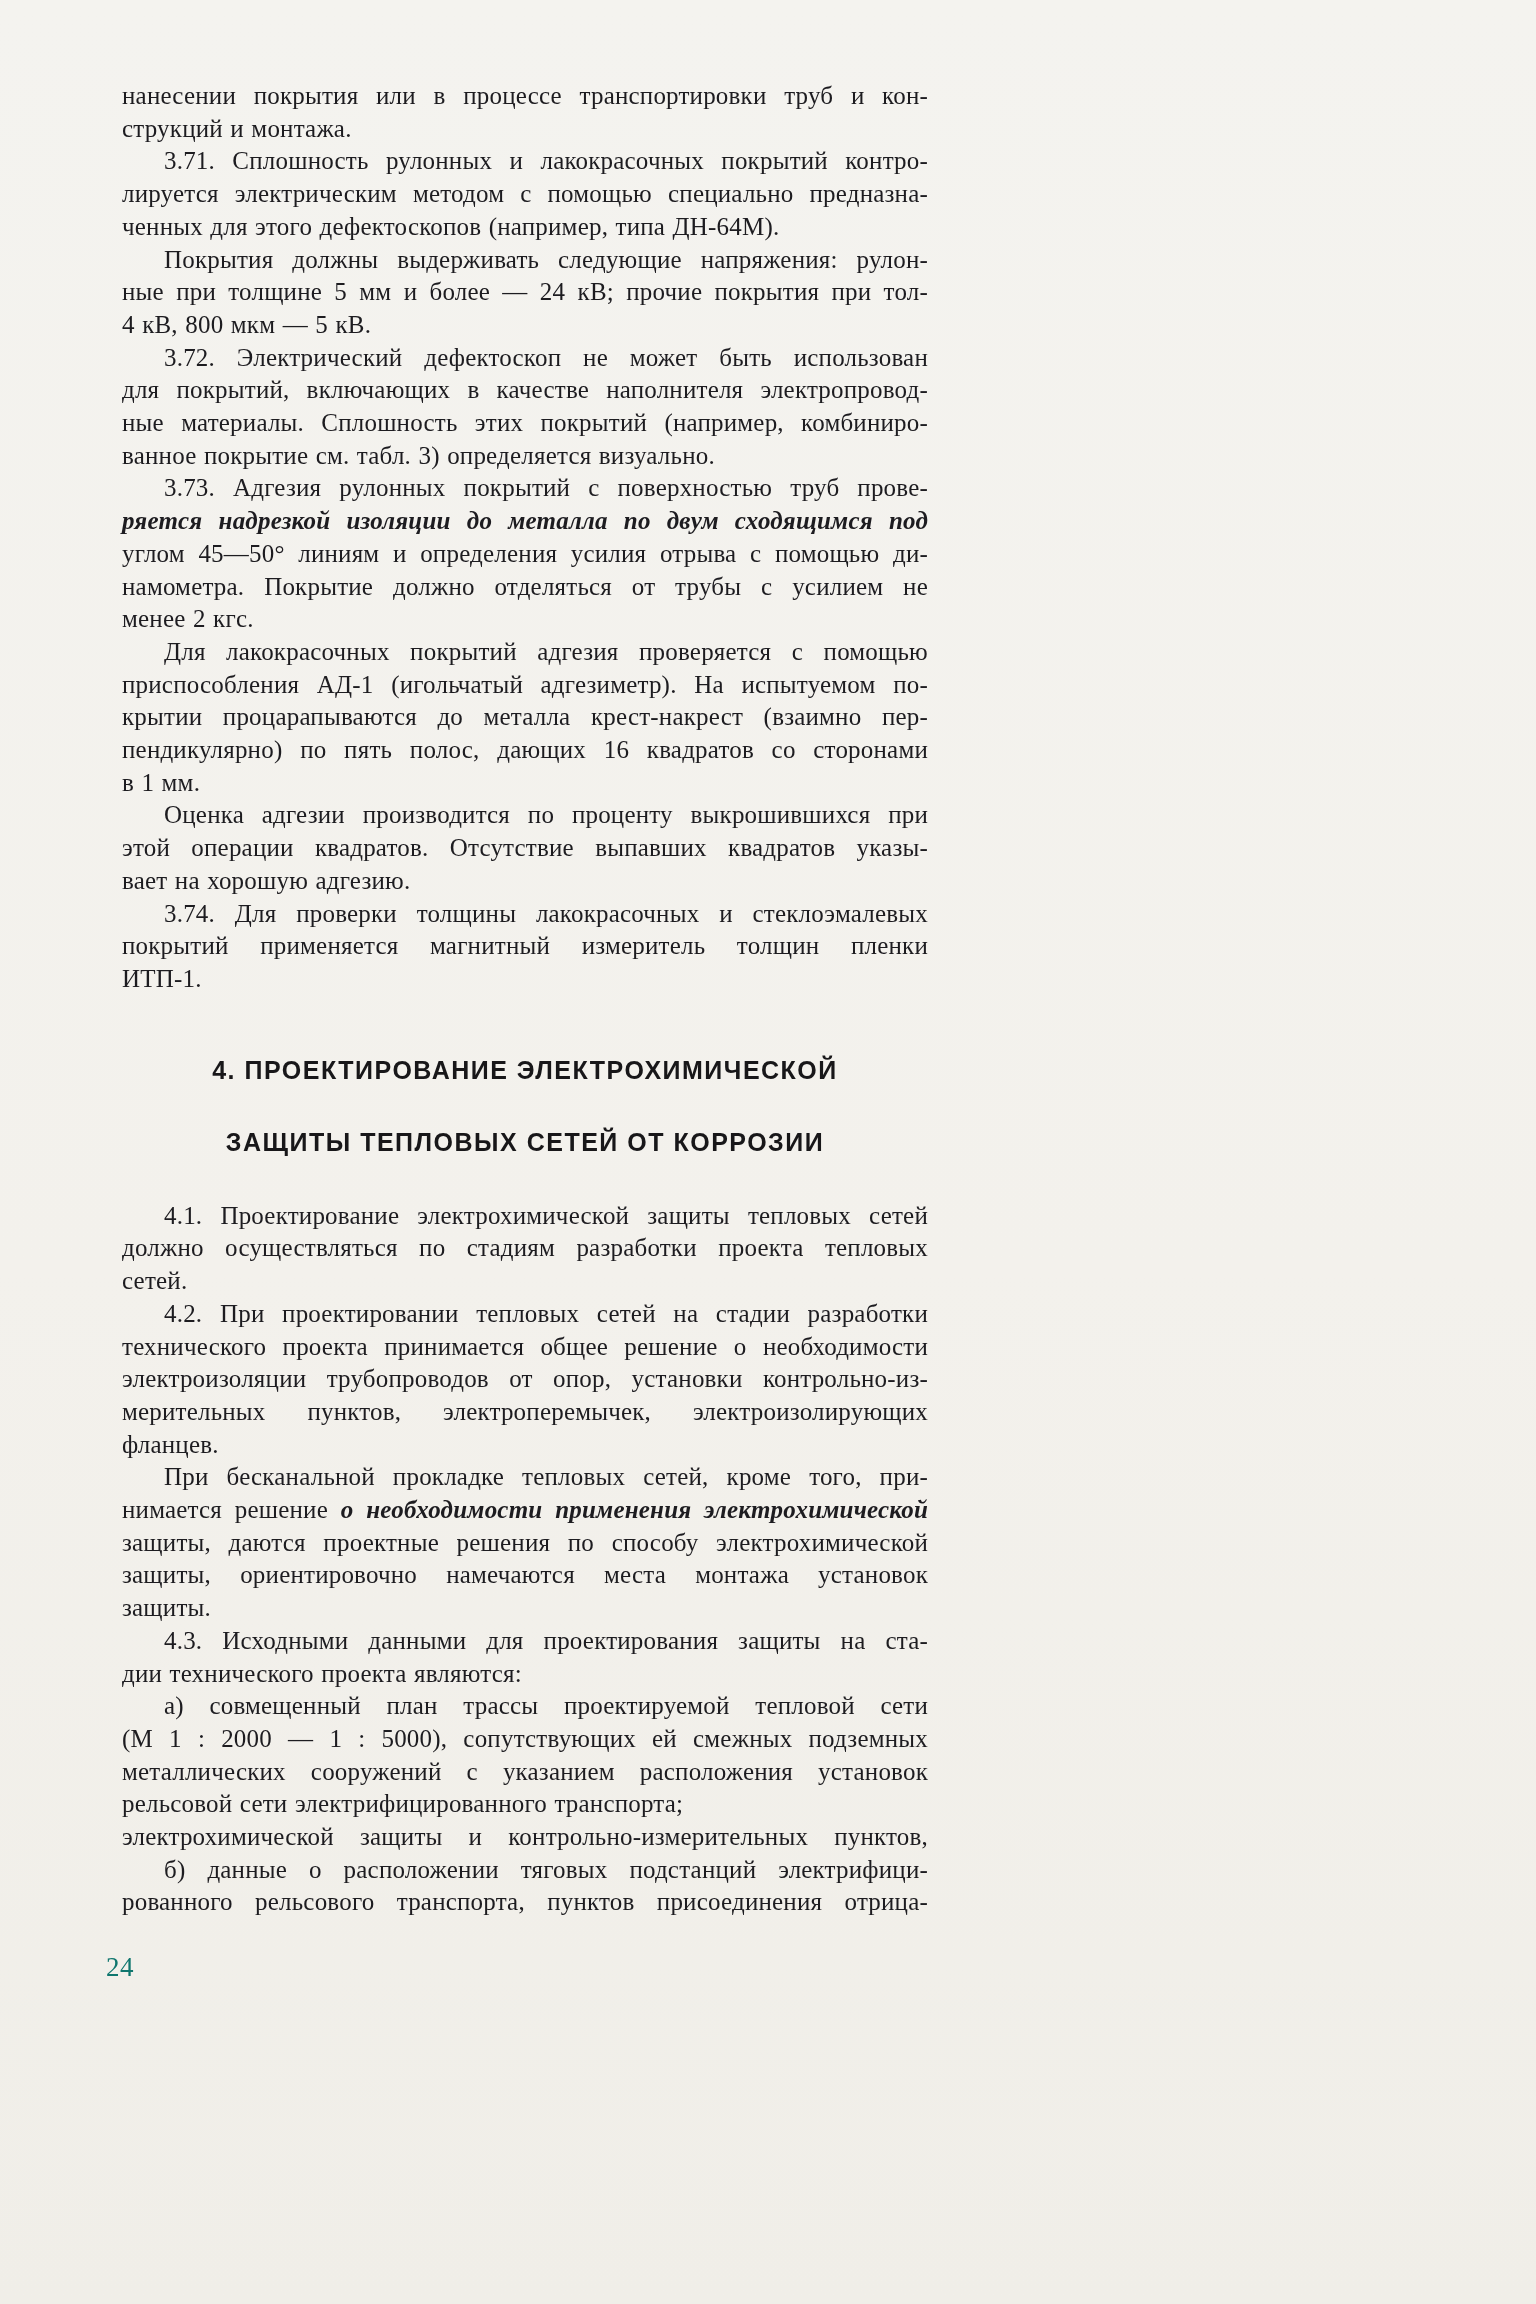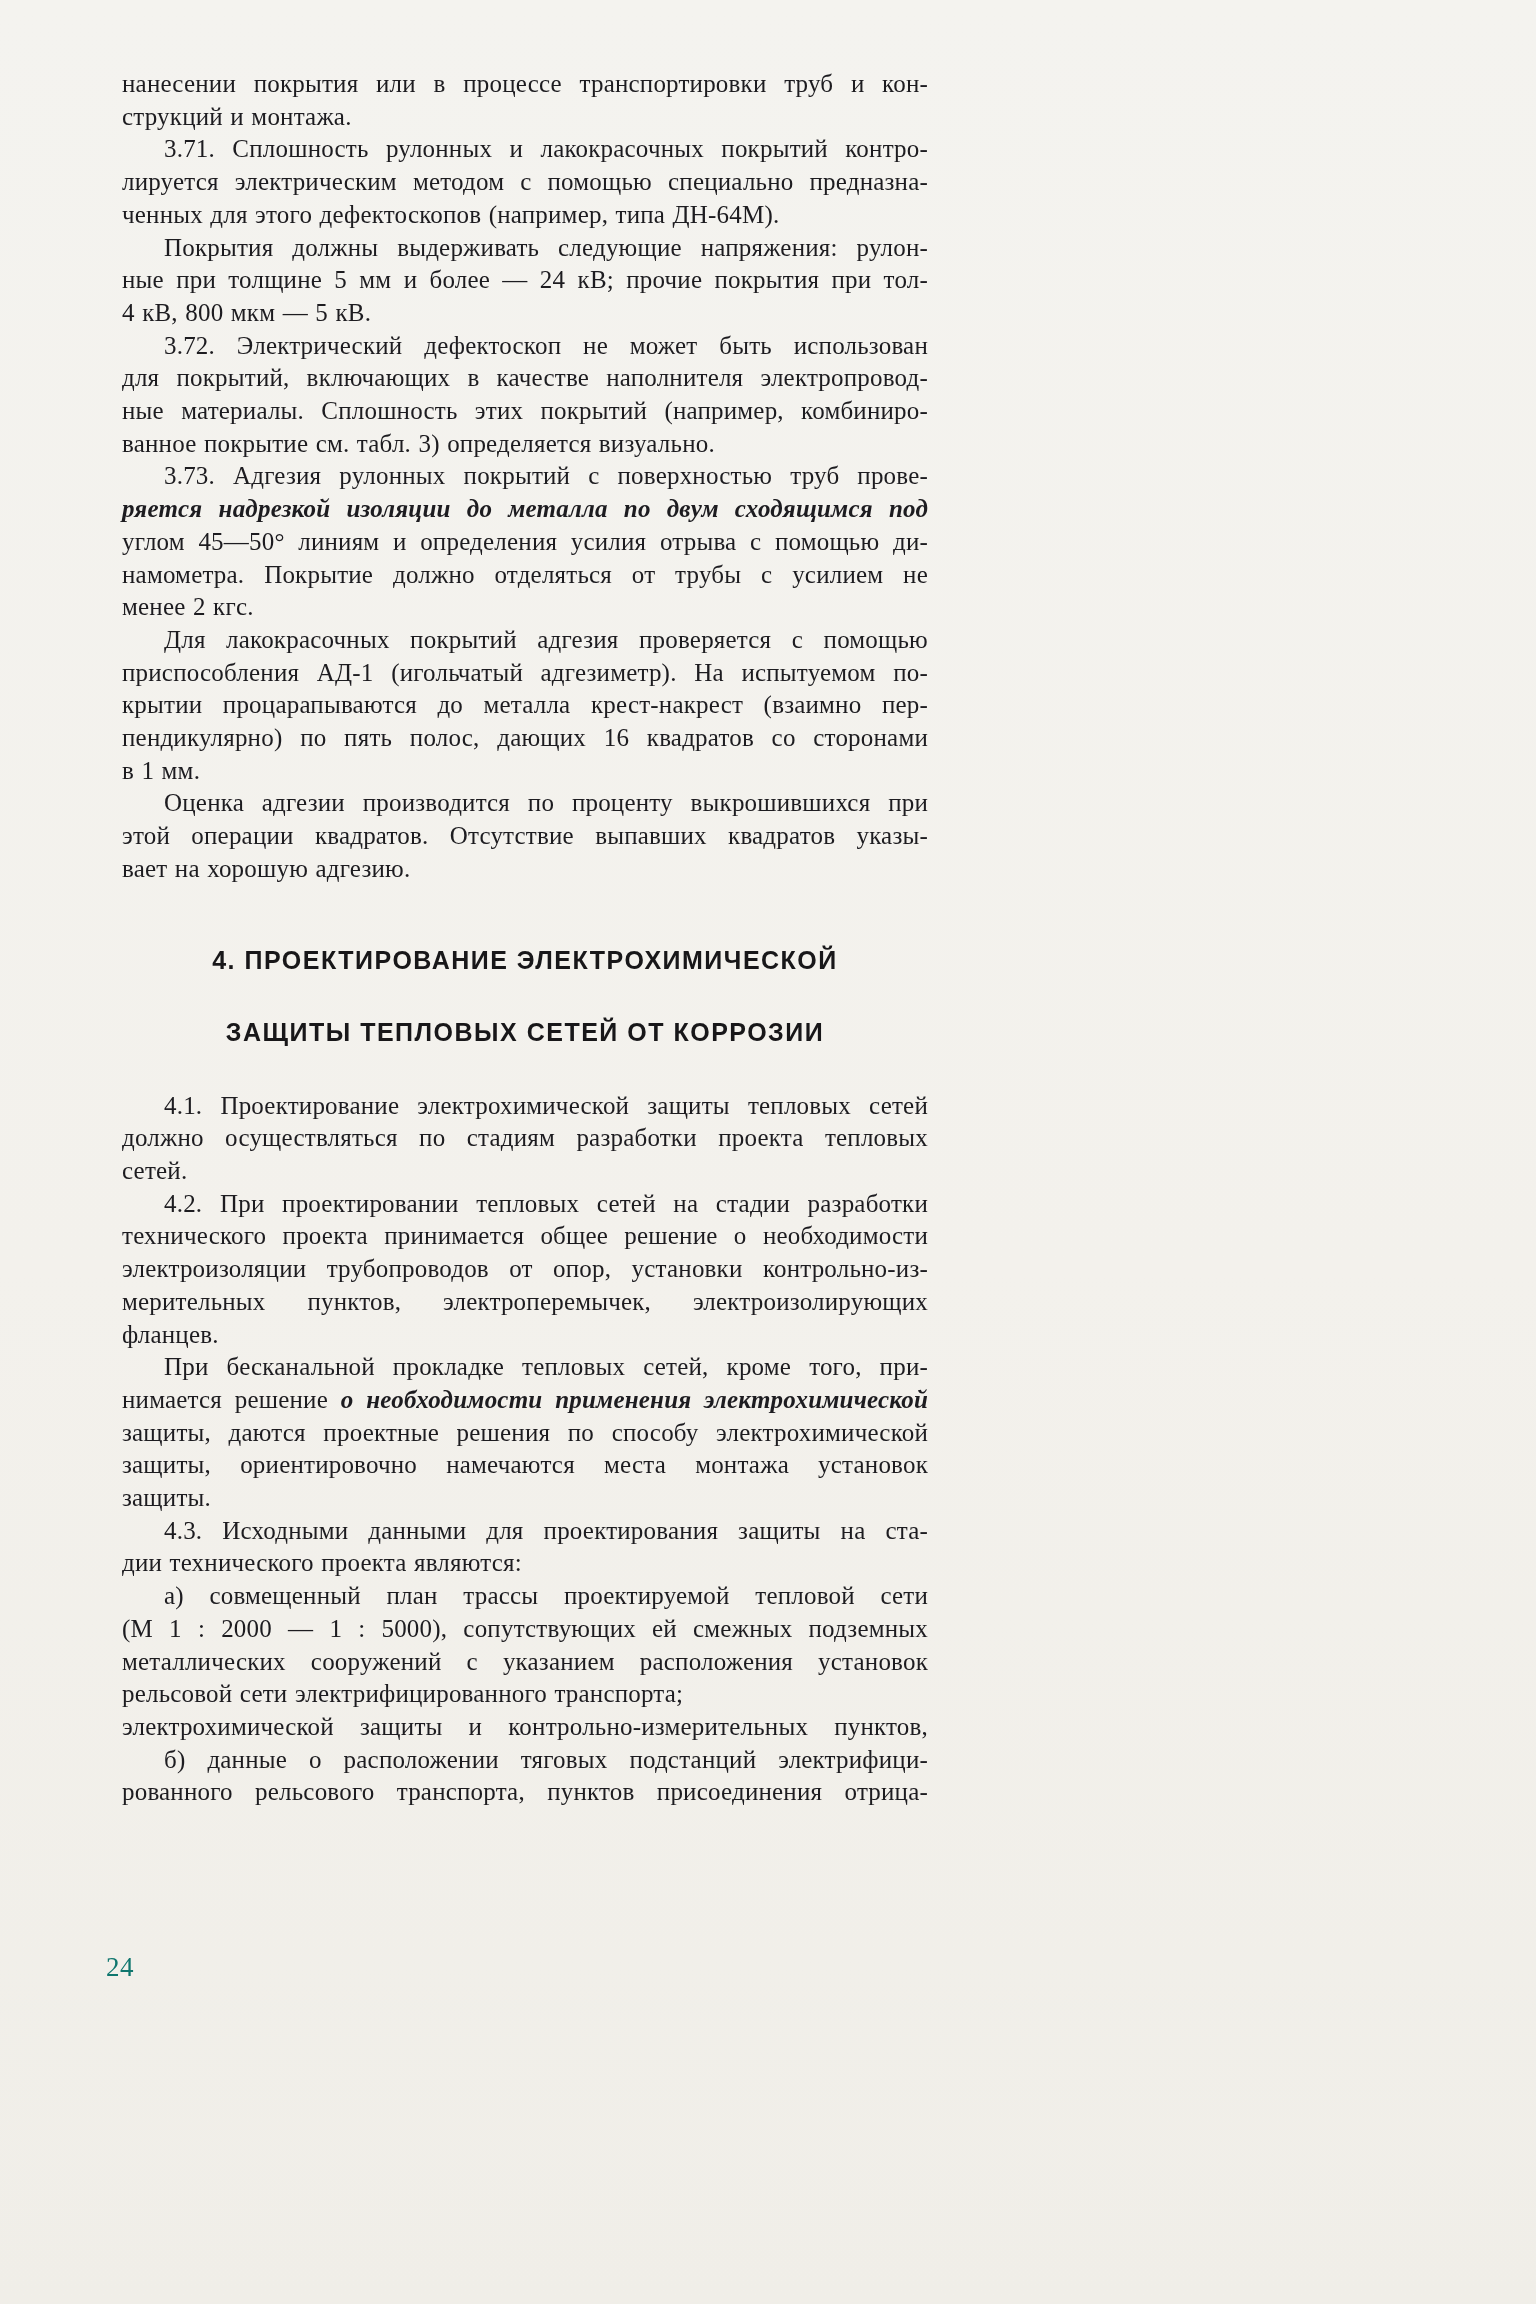--- a/index.html
+++ b/index.html
@@ -15,21 +15,21 @@
     color: #1d1c20;
     overflow: hidden;
   }
   .sheet {
     position: absolute;
     inset: 0;
   }
   .text-column {
     position: absolute;
     left: 122px;
-    top: 68px;
+    top: 80px;
     width: 806px;
   }
   .para .line {
     font-size: 25px;
     line-height: 32.7px;
     text-align: justify;
     text-align-last: justify;
     letter-spacing: 0.2px;
     word-spacing: 1px;
   }
@@ -104,20 +104,25 @@
         <div class="line"><span>приспособления АД-1 (игольчатый адгезиметр). На испытуемом по-</span></div>
         <div class="line"><span>крытии процарапываются до металла крест-накрест (взаимно пер-</span></div>
         <div class="line"><span>пендикулярно) по пять полос, дающих 16 квадратов со сторонами</span></div>
         <div class="line lastline"><span>в 1 мм.</span></div>
       </div>
       <div class="para">
         <div class="line indent"><span>Оценка адгезии производится по проценту выкрошившихся при</span></div>
         <div class="line"><span>этой операции квадратов. Отсутствие выпавших квадратов указы-</span></div>
         <div class="line lastline"><span>вает на хорошую адгезию.</span></div>
       </div>
+      <div class="para">
+        <div class="line indent"><span>3.74. Для проверки толщины лакокрасочных и стеклоэмалевых</span></div>
+        <div class="line"><span>покрытий применяется магнитный измеритель толщин пленки</span></div>
+        <div class="line lastline"><span>ИТП-1.</span></div>
+      </div>
       <div class="heading">
         <div class="line"><span>4. ПРОЕКТИРОВАНИЕ ЭЛЕКТРОХИМИЧЕСКОЙ</span></div>
         <div class="line"><span>ЗАЩИТЫ ТЕПЛОВЫХ СЕТЕЙ ОТ КОРРОЗИИ</span></div>
       </div>
       <div class="para">
         <div class="line indent"><span>4.1. Проектирование электрохимической защиты тепловых сетей</span></div>
         <div class="line"><span>должно осуществляться по стадиям разработки проекта тепловых</span></div>
         <div class="line lastline"><span>сетей.</span></div>
       </div>
       <div class="para">

